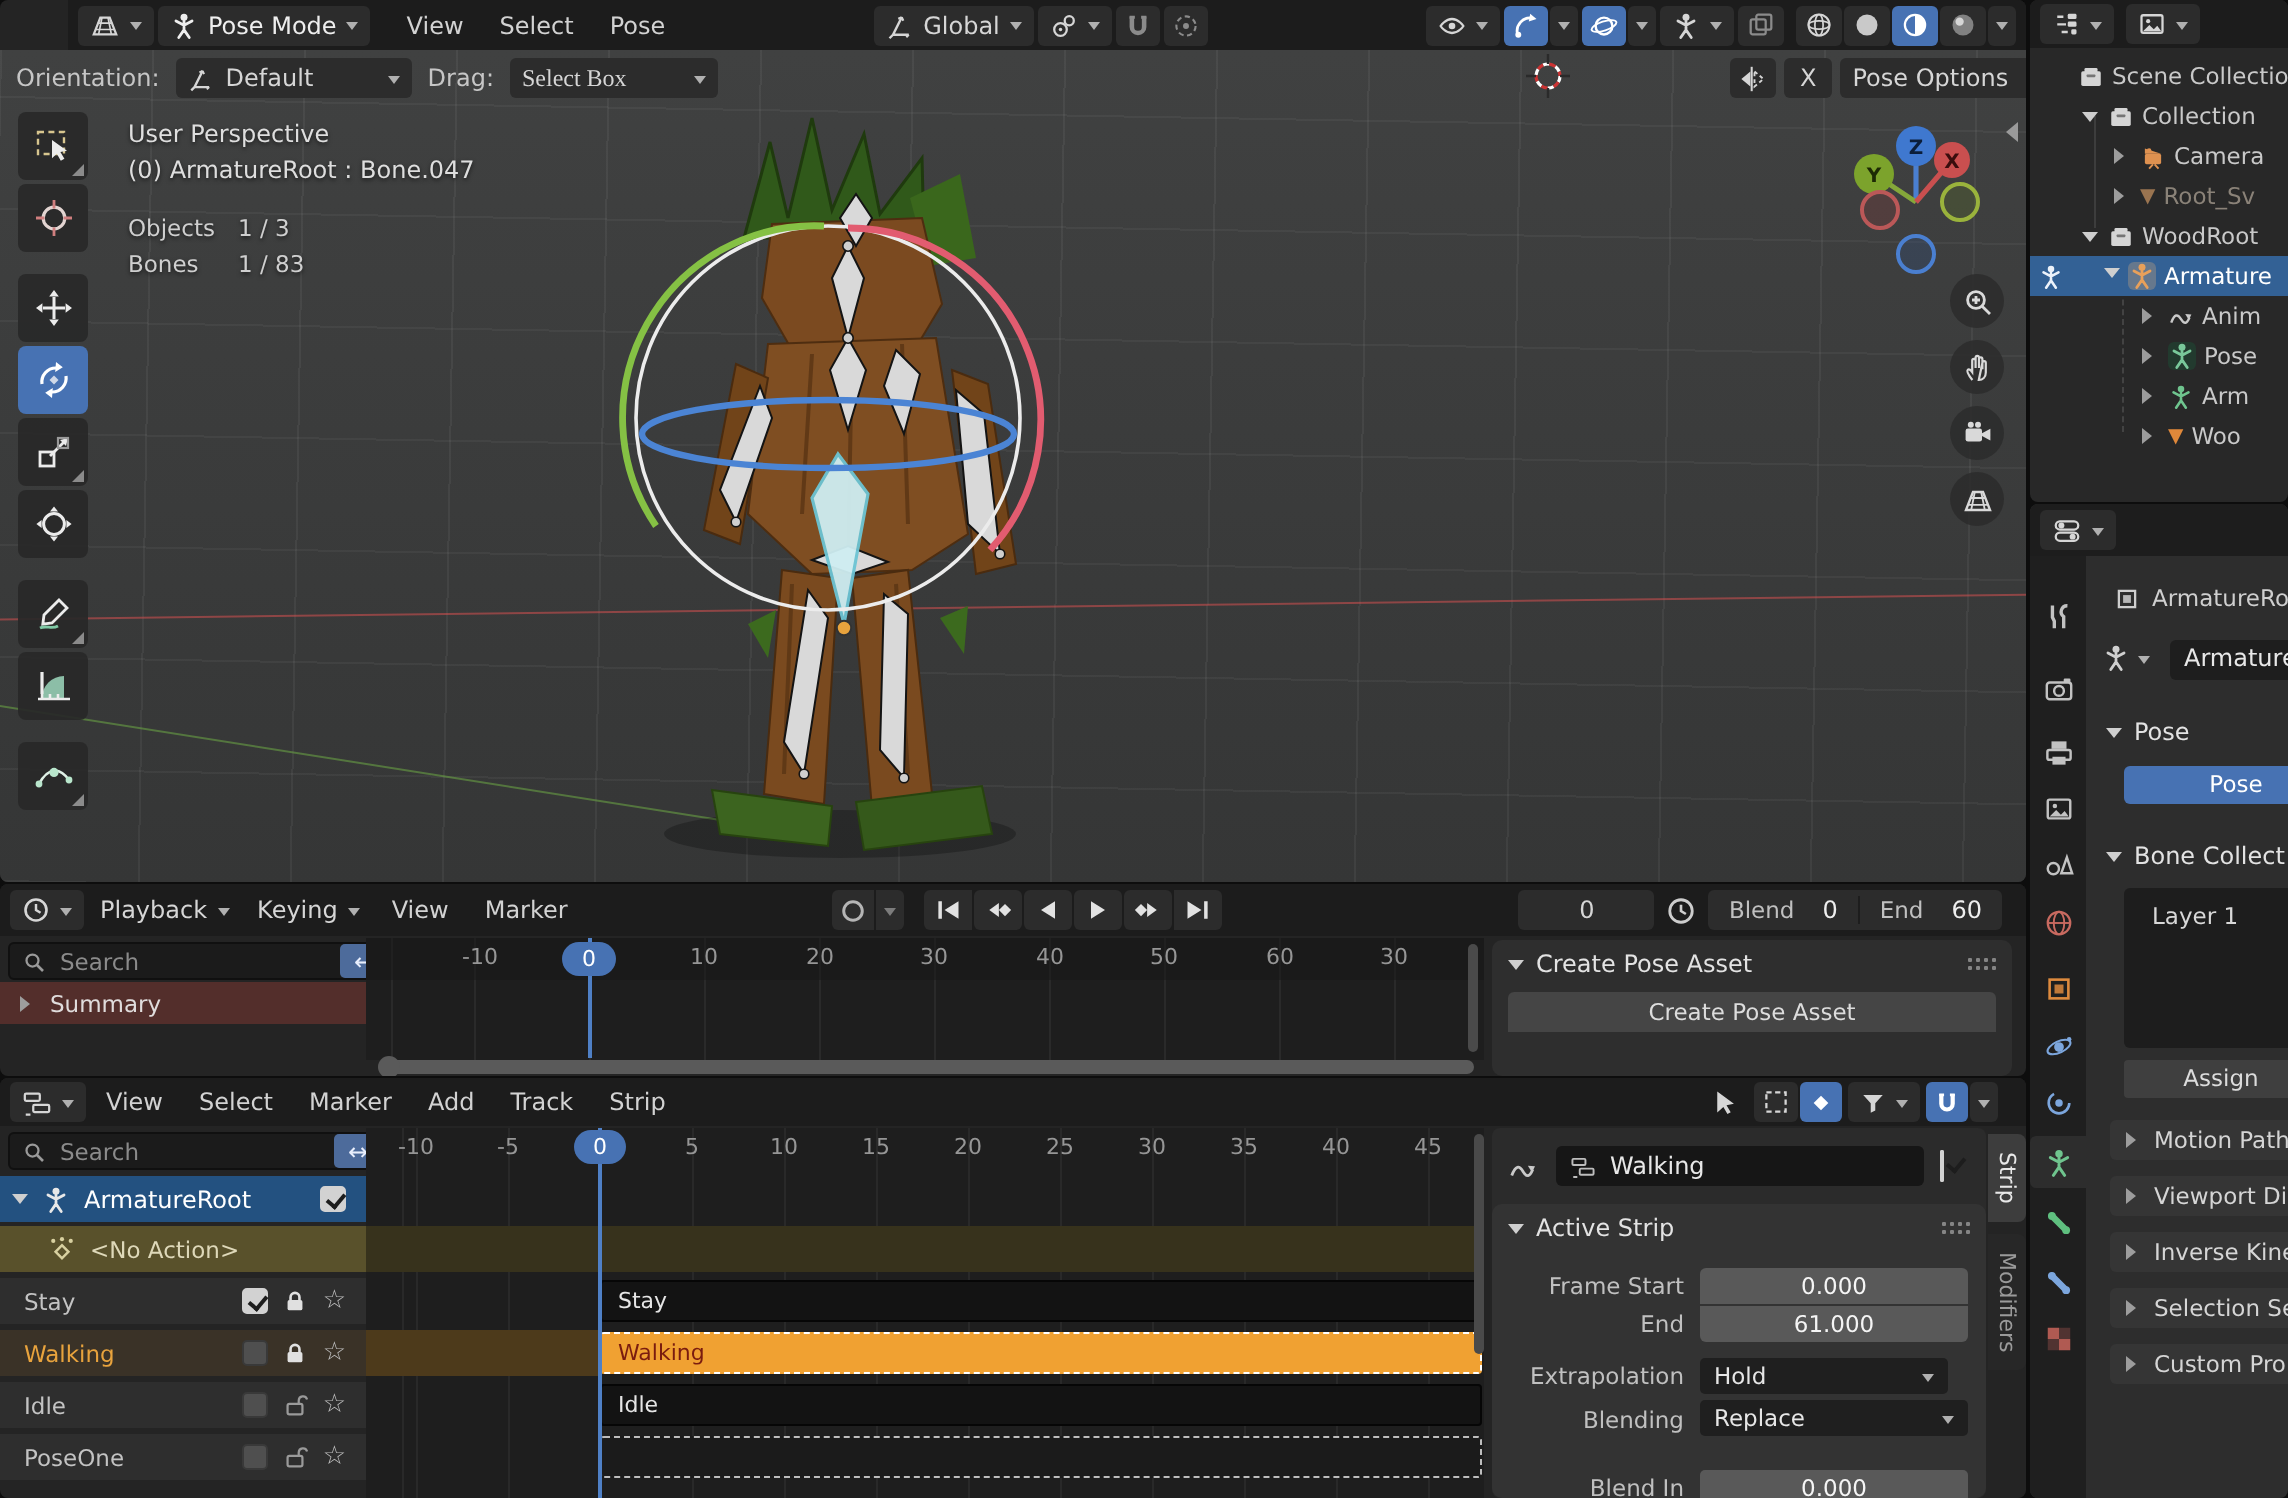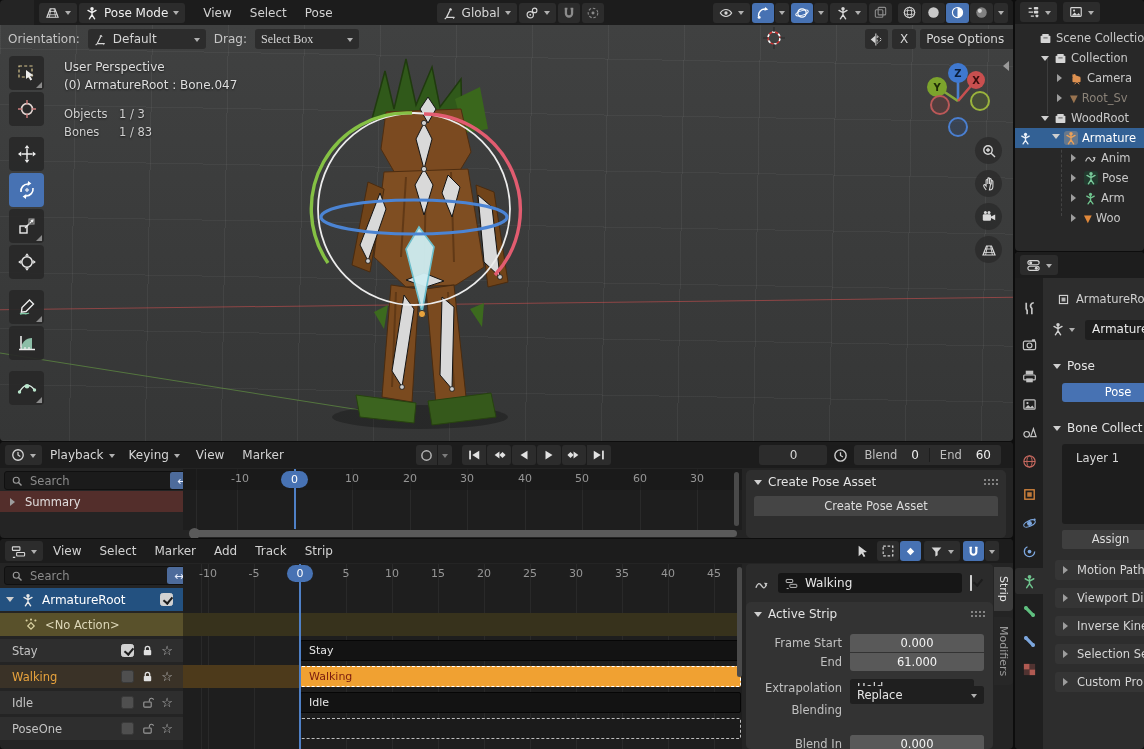--- a/index.html
+++ b/index.html
@@ -873,21 +873,21 @@
         <div class="abs lbl" style="left:0;top:34px;width:96px;text-align:right;">Frame Start</div>
         <div class="abs valbox" style="left:104px;top:32px;width:134px;border-radius:3px 3px 0 0;"><span>0.000</span></div>
         <div class="abs lbl" style="left:0;top:53px;width:96px;text-align:right;">End</div>
         <div class="abs valbox" style="left:104px;top:51px;width:134px;border-radius:0 0 3px 3px;"><span>61.000</span></div>
         <div class="abs lbl" style="left:0;top:79px;width:96px;text-align:right;">Extrapolation</div>
         <div class="abs drop" style="left:104px;top:77px;width:124px;">
             <span>Hold</span>
             <span class="chev"></span>
           </div>
         <div class="abs lbl" style="left:0;top:101px;width:96px;text-align:right;">Blending</div>
-        <div class="abs drop" style="left:104px;top:84px;width:134px;justify-content:space-between;">
+        <div class="abs drop" style="left:104px;top:98px;width:134px;justify-content:space-between;">
             <span>Replace</span>
             <span class="chev"></span>
           </div>
         <div class="abs lbl" style="left:0;top:135px;width:96px;text-align:right;">Blend In</div>
         <div class="abs valbox" style="left:104px;top:133px;width:134px;"><span>0.000</span></div>
       </div>
     </div>
     <div class="abs" style="left:994px;top:28px;display:flex;flex-direction:column;gap:6px;">
       <span class="vtab on">Strip</span>
       <span class="vtab">Modifiers</span>

